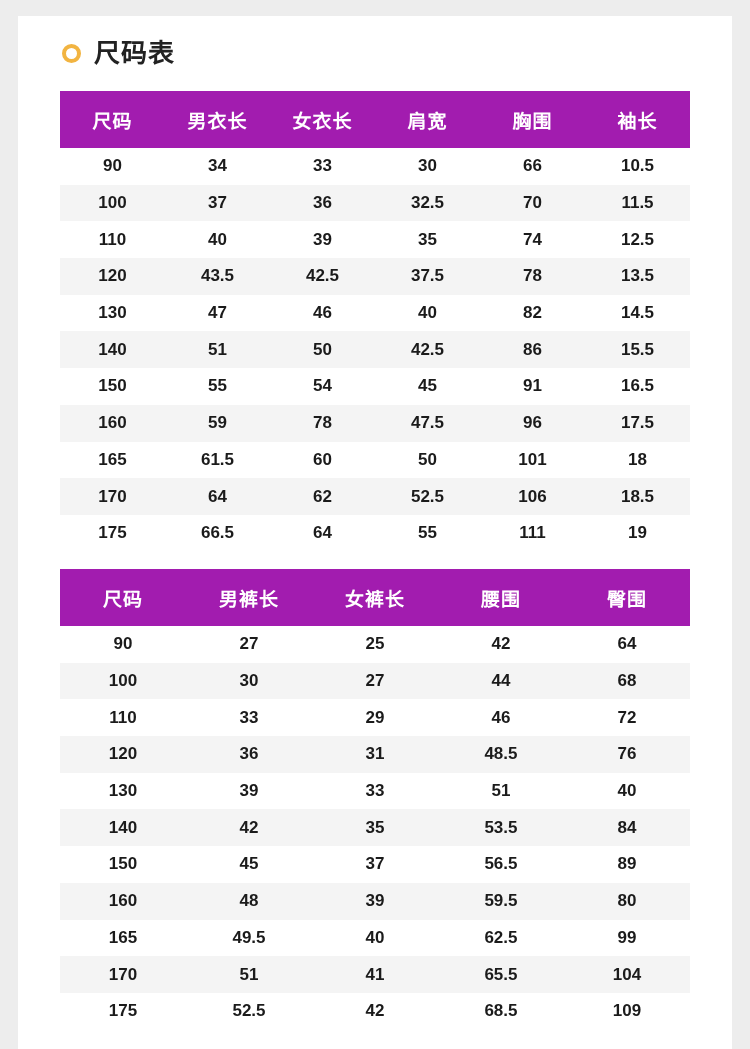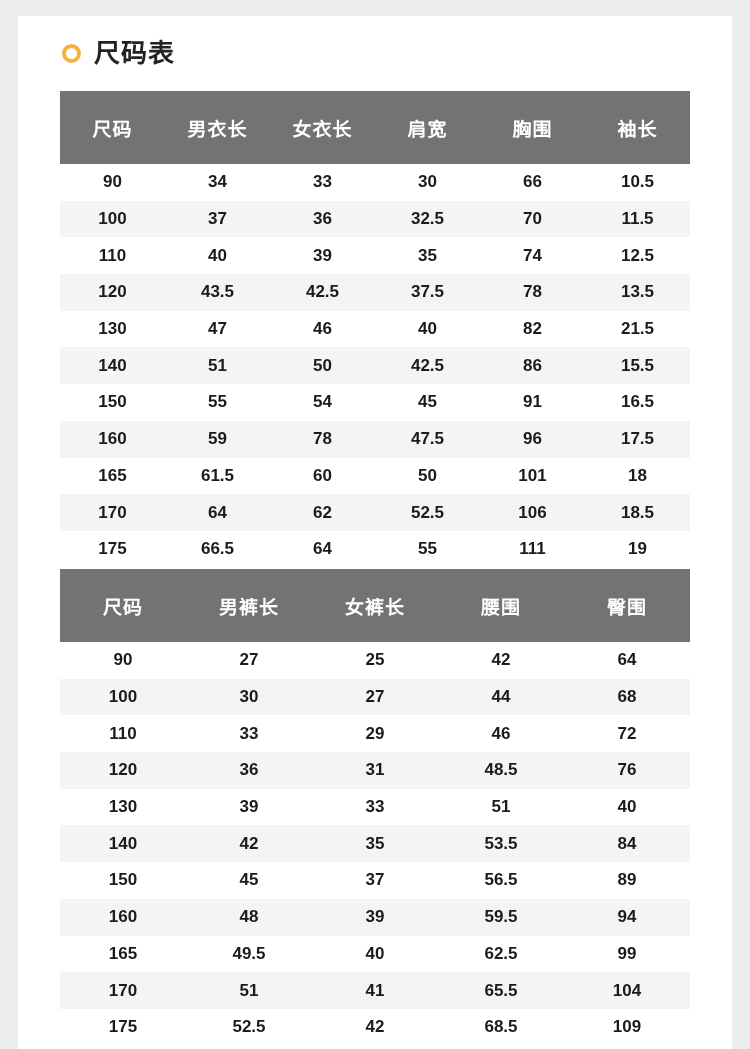--- a/index.html
+++ b/index.html
@@ -60,29 +60,29 @@
     position: absolute;
     left: 42px;
     width: 630px;
     border-collapse: collapse;
     table-layout: fixed;
   }
   #table-top { top: 75px; }
   #table-bottom { top: 553px; }
 
   .size-table thead th {
-    background: #737373;
+    background: #a21caf;
     color: #ffffff;
     font-size: 19px;
     font-weight: bold;
     height: 41px;
     text-align: center;
     vertical-align: middle;
     letter-spacing: 1px;
-    padding: 16px;
+    padding: 8px;
     border: none;
   }
   .size-table tbody td {
     height: 36.7px;
     text-align: center;
     vertical-align: middle;
     font-size: 17px;
     font-weight: bold;
     color: #1b1b1b;
     padding: 0;
@@ -158,21 +158,21 @@
             <td>37.5</td>
             <td>78</td>
             <td>13.5</td>
           </tr>
           <tr>
             <td>130</td>
             <td>47</td>
             <td>46</td>
             <td>40</td>
             <td>82</td>
-            <td>21.5</td>
+            <td>14.5</td>
           </tr>
           <tr>
             <td>140</td>
             <td>51</td>
             <td>50</td>
             <td>42.5</td>
             <td>86</td>
             <td>15.5</td>
           </tr>
           <tr>
@@ -276,21 +276,21 @@
             <td>45</td>
             <td>37</td>
             <td>56.5</td>
             <td>89</td>
           </tr>
           <tr>
             <td>160</td>
             <td>48</td>
             <td>39</td>
             <td>59.5</td>
-            <td>94</td>
+            <td>80</td>
           </tr>
           <tr>
             <td>165</td>
             <td>49.5</td>
             <td>40</td>
             <td>62.5</td>
             <td>99</td>
           </tr>
           <tr>
             <td>170</td>

